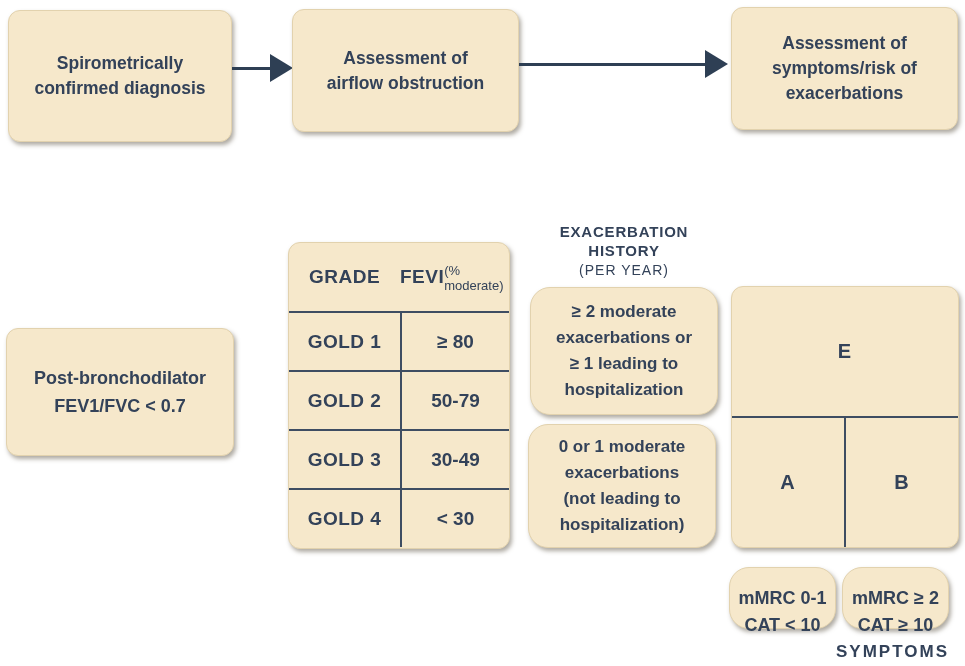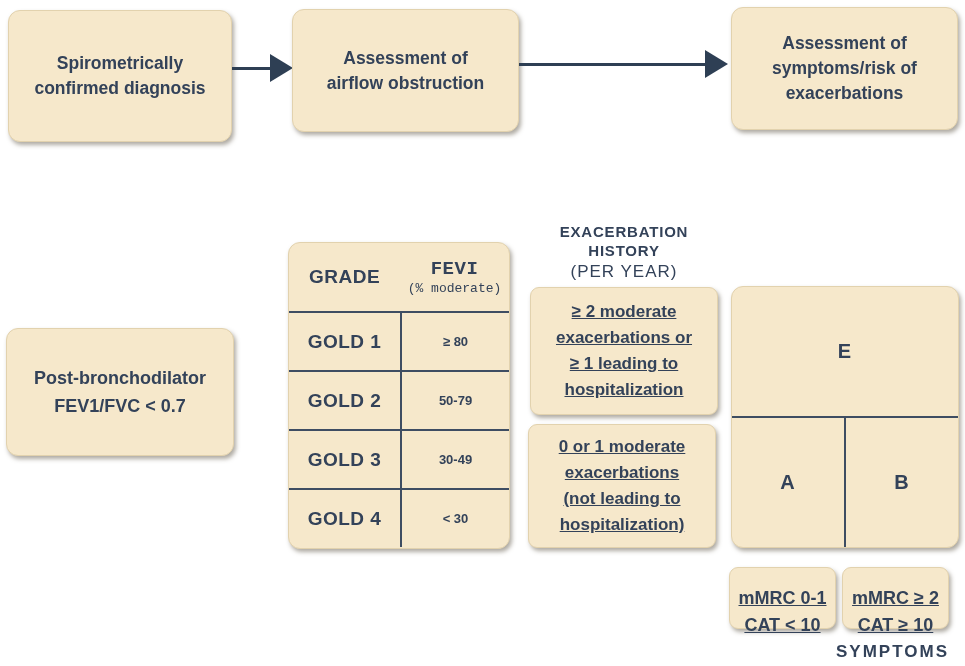--- a/index.html
+++ b/index.html
@@ -9,48 +9,48 @@
   html,body{margin:0;padding:0;background:var(--bg);}
   .canvas{
     position:relative;width:965px;height:666px;background:var(--bg);
     font-family:"Liberation Sans","DejaVu Sans",sans-serif;overflow:hidden;
   }
   .cbox{
     position:absolute;background:var(--box-fill);border:1px solid var(--box-border);
     border-radius:12px;box-shadow:2px 3px 4px var(--shadow);box-sizing:border-box;
     display:flex;align-items:center;justify-content:center;color:var(--text);
   }
-  .cbox.small{border-radius:9px;text-decoration:underline;}
+  .cbox.small{border-radius:20px;}
   .ml{white-space:pre-line;text-align:center;}
   .btxt{font-size:17.5px;line-height:25px;font-weight:600;color:var(--text);}
   .exactxt{font-size:17px;line-height:26px;font-weight:600;color:var(--text);}
   .mmrctxt{font-size:18px;line-height:27px;font-weight:600;color:var(--text);margin-top:27px;}
 
   .arrow-shaft{position:absolute;height:2.5px;background:var(--arrow);}
   .arrow-head{position:absolute;width:0;height:0;
     border-top:14px solid transparent;border-bottom:14px solid transparent;
     border-left:23px solid var(--arrow);}
 
   
   .cbox.gtable{display:block;padding:0;}
   .trow{display:flex;height:57px;}
   .trow.head{height:68px;}
   .trow + .trow{border-top:2px solid var(--line);justify-content:flex-end;}
   .cell{display:flex;align-items:center;justify-content:center;box-sizing:border-box;}
   .cell.c1{width:111px;}
   .cell.c2{flex:1;border-left:2px solid var(--line);}
-  .trow.head .cell.c2{border-left:none;flex-direction:column;font-family:Liberation Mono, monospace;}
+  .trow.head .cell.c2{border-left:none;flex-direction:row;}
   .g-label{font-weight:700;font-size:19px;letter-spacing:.5px;color:var(--text);}
-  .g-value{font-weight:600;font-size:13px;color:var(--text);}
+  .g-value{font-weight:600;font-size:19px;color:var(--text);}
   .fev-sub{font-weight:400;font-size:13px;color:var(--text);margin-top:1px;}
 
   
   .exac-title{position:absolute;text-align:center;color:var(--text);}
   .exac-title .t1{font-weight:700;font-size:15px;letter-spacing:.8px;line-height:19px;white-space:pre-line;}
-  .exac-title .t2{font-weight:400;font-size:17px;letter-spacing:1px;margin-top:2px;}
+  .exac-title .t2{font-weight:400;font-size:14px;letter-spacing:1px;margin-top:2px;}
 
   
   .cbox.abe{display:block;padding:0;}
   .abe-top{height:129px;border-bottom:2px solid var(--line);display:flex;align-items:center;justify-content:center;}
   .abe-bottom{display:flex;height:129px;}
   .abe-cell{flex:1;display:flex;align-items:center;justify-content:center;box-sizing:border-box;}
   .abe-cell.bcell{border-left:2px solid var(--line);}
   .letter{font-weight:700;font-size:20px;letter-spacing:1px;color:var(--text);}
 
   .symptoms-label{position:absolute;text-align:right;font-weight:700;font-size:17px;

